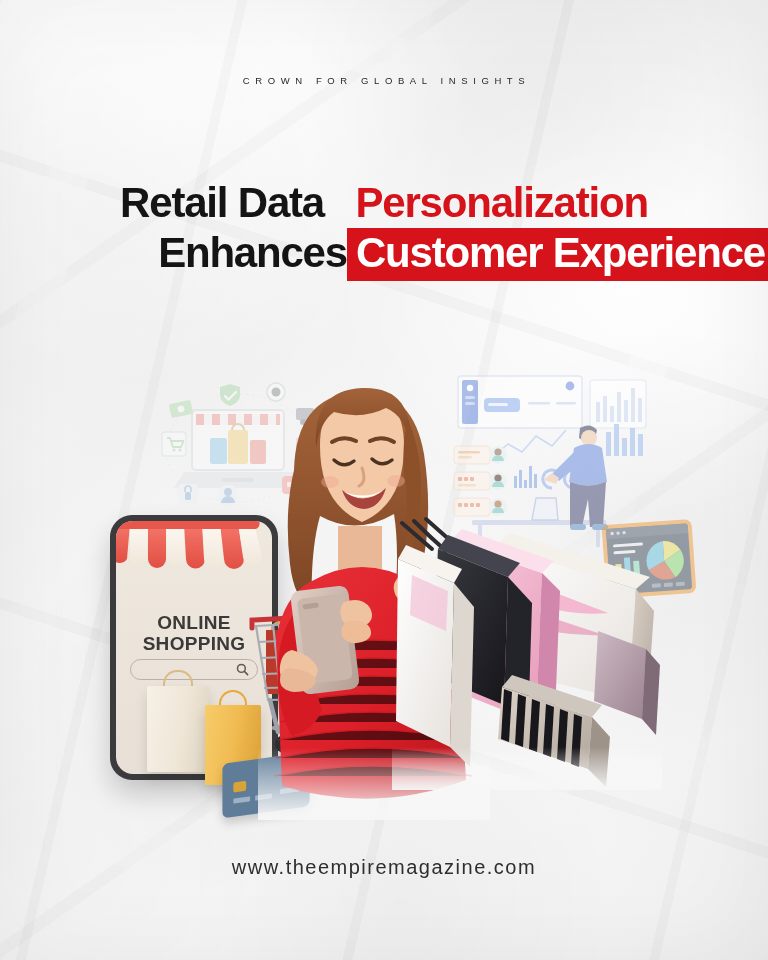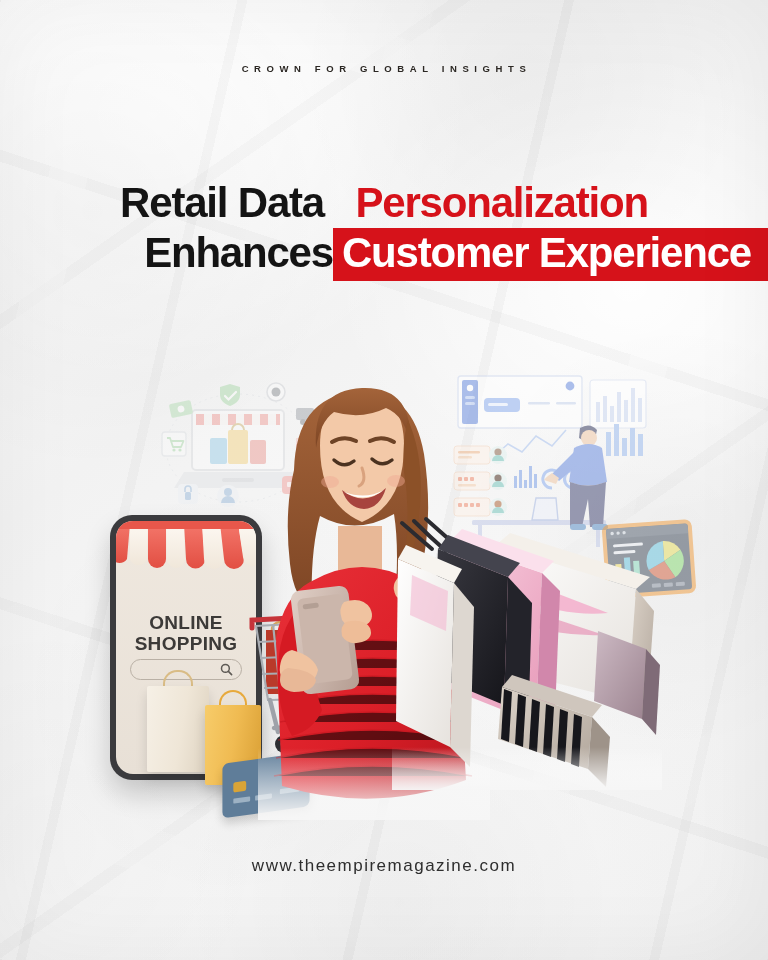--- a/index.html
+++ b/index.html
@@ -54,44 +54,44 @@
     font-weight:700;
     font-size:60px;
     letter-spacing:1px;
     color:#15120f;
     line-height:.92;
     display:flex;
   }
   .queen{ position:relative; width:30px; display:flex; justify-content:center; align-items:flex-end; }
   .queen svg{ position:absolute; bottom:-2px; left:50%; transform:translateX(-50%); }
   .logo-tag{
-    margin-top:7px;
+    margin-top:19px;
     font-size:9.5px;
     letter-spacing:5.6px;
     color:#2b2723;
-    font-weight:700;
+    font-weight:400;
     padding-left:5px;
   }
 
   
   .headline{
     position:absolute; top:182px; left:0; right:0;
     z-index:9;
     text-align:center;
     font-weight:800;
     letter-spacing:-1.2px;
   }
   .hl-line{ display:block; line-height:1.0; white-space:nowrap; }
   .hl1{ font-size:42px; margin-bottom:4px; }
   .hl2{ font-size:42px; display:flex; justify-content:flex-end; align-items:center; gap:0; }
   .blk{ color:#141414; }
   .red{ color:#d6121a; }
   .redbox{
     background:#d6121a; color:#ffffff;
-    padding:7px 17px 9px 9px;
+    padding:7px 3px 9px 9px;
     display:inline-block;
     line-height:.88;
   }
   .hl2 .blk{ padding-bottom:2px; }
 
   
   .hero{ position:absolute; left:0; top:350px; width:768px; height:500px; z-index:3; }
 
   
   .lap-ill{ position:absolute; left:160px; top:30px; width:170px; height:135px; opacity:.30; }
@@ -100,21 +100,21 @@
   
   .dash-ill{ position:absolute; left:440px; top:22px; width:210px; height:175px; opacity:.55; }
 
   
   .an-card{ position:absolute; left:604px; top:172px; width:90px; height:74px; opacity:.55;
     background:#4c5766; border:4px solid #f0a24a; border-radius:7px; overflow:hidden;
     transform:rotate(-4deg); }
 
   
   .phone{
-    position:absolute; left:110px; top:165px; width:152px; height:265px;
+    position:absolute; left:110px; top:165px; width:168px; height:265px;
     background:#3b3b3e; border-radius:22px; padding:6px;
     box-shadow:0 14px 26px rgba(0,0,0,.18);
   }
   .phone-screen{
     width:100%; height:100%; border-radius:17px;
     background:linear-gradient(180deg,#efe8df 0%,#e8e0d6 100%);
     position:relative; overflow:hidden;
   }
   .awning{ position:absolute; left:-14px; top:-6px; width:176px; height:62px; }
   .scr-title{
@@ -153,21 +153,21 @@
   
   .woman{ position:absolute; left:258px; top:0px; width:232px; height:470px; }
 
   
   .bags{ position:absolute; left:392px; top:165px; width:270px; height:275px; }
 
   
   .footer{
     position:absolute; left:0; right:0; top:856px;
     text-align:center; z-index:9;
-    font-size:17px; letter-spacing:1.5px; color:#2e2e2e; font-weight:400;
+    font-size:20px; letter-spacing:1.5px; color:#2e2e2e; font-weight:400;
   }
 
   .vignette{
     position:absolute; inset:0; pointer-events:none; z-index:20;
     box-shadow:inset 0 0 90px rgba(0,0,0,.05);
   }
 </style>
 </head>
 <body>
 

